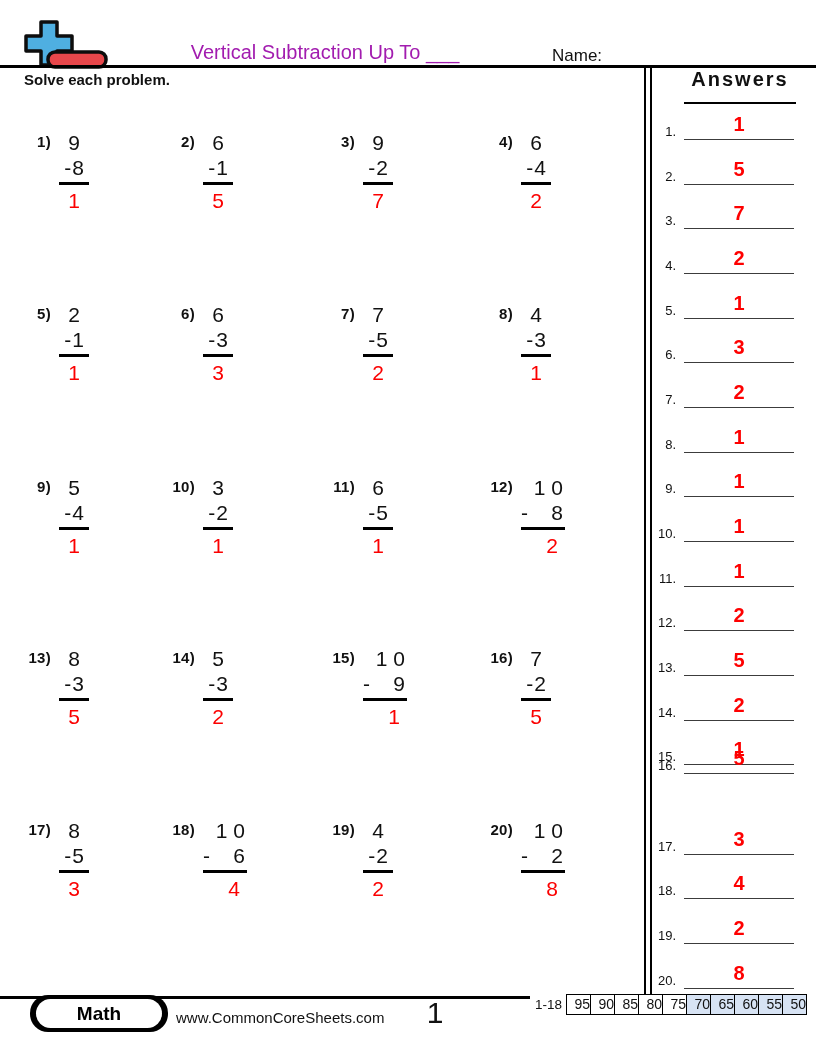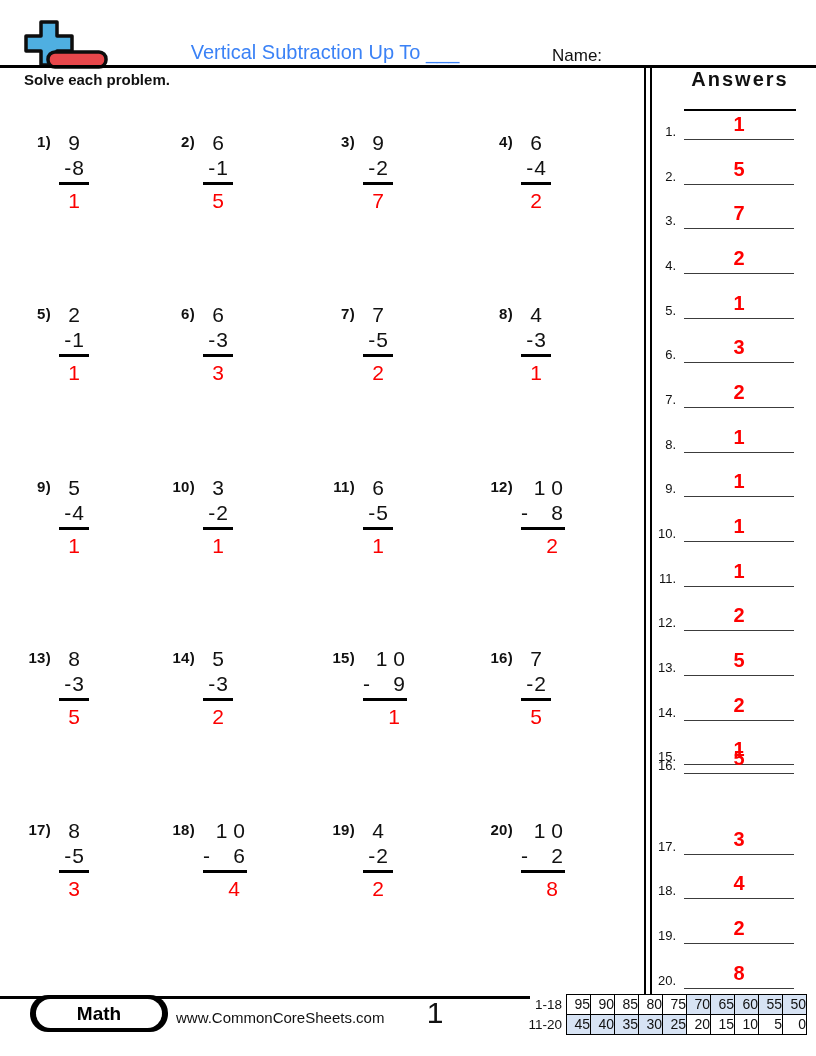--- a/index.html
+++ b/index.html
@@ -3,32 +3,32 @@
 <meta charset="utf-8">
 <style>
   html,body{margin:0;padding:0;background:#fff;}
   .page{
     position:relative; width:816px; height:1056px; background:#fff;
     font-family:"Liberation Sans", sans-serif; color:#111; overflow:hidden;
   }
   
   .logo{position:absolute; left:24px; top:20px;}
   .title{position:absolute; left:190px; top:41px; width:270px; text-align:center;
-         font-size:20px; color:#3b82f6;}
+         font-size:20px; color:#a21caf;}
   .name-label{position:absolute; left:552px; top:46px; font-size:17px;}
   .answer-key{position:absolute; left:620px; top:38px; font-size:23px; font-weight:bold;
               color:#fe0000; letter-spacing:.5px;}
   .header-rule{position:absolute; left:0; top:65px; width:816px; height:3px; background:#000;}
   .instructions{position:absolute; left:24px; top:71px; font-size:15px; font-weight:bold;}
   .vdivider{position:absolute; left:644px; top:68px; height:926px; width:4px;
             border-left:2px solid #000; border-right:2px solid #000;}
   
   .answers-title{position:absolute; left:684px; top:68px; width:112px; text-align:center;
                  font-size:20px; font-weight:bold; letter-spacing:2px;
-                 border-bottom:2.5px solid #000; padding-bottom:18px;}
+                 border-bottom:2.5px solid #000; padding-bottom:11px;}
   .aentry{position:absolute; left:650px; width:146px; height:30px;}
   .anum{position:absolute; left:0; bottom:1px; width:26px; text-align:right; font-size:13px;}
   .aline{position:absolute; left:34px; right:2px; bottom:0; border-bottom:1.6px solid #3c3c3c; height:30px;}
   .aval{position:absolute; left:0; right:0; bottom:3px; text-align:center;
         font-size:20px; font-weight:bold; color:#fe0000;}
   
   .problem{position:absolute; display:flex; align-items:flex-start;}
   .plabel{width:30px; text-align:right; font-weight:bold; font-size:15px;
           margin-right:8px; padding-top:3px; letter-spacing:.3px;}
   .pcol{display:block; width:30px;}
@@ -434,29 +434,16 @@
       <td class="cell">90</td>
       <td class="cell">85</td>
       <td class="cell">80</td>
       <td class="cell">75</td>
       <td class="cell hl">70</td>
       <td class="cell hl">65</td>
       <td class="cell hl">60</td>
       <td class="cell hl">55</td>
       <td class="cell hl">50</td>
     </tr>
-    <tr>
-      <td class="rlabel">11-20</td>
-      <td class="cell hl">45</td>
-      <td class="cell hl">40</td>
-      <td class="cell hl">35</td>
-      <td class="cell hl">30</td>
-      <td class="cell hl">25</td>
-      <td class="cell">20</td>
-      <td class="cell">15</td>
-      <td class="cell">10</td>
-      <td class="cell">5</td>
-      <td class="cell">0</td>
-    </tr>
   </tbody>
     </table>
 
 </div>
 
 </body></html>

